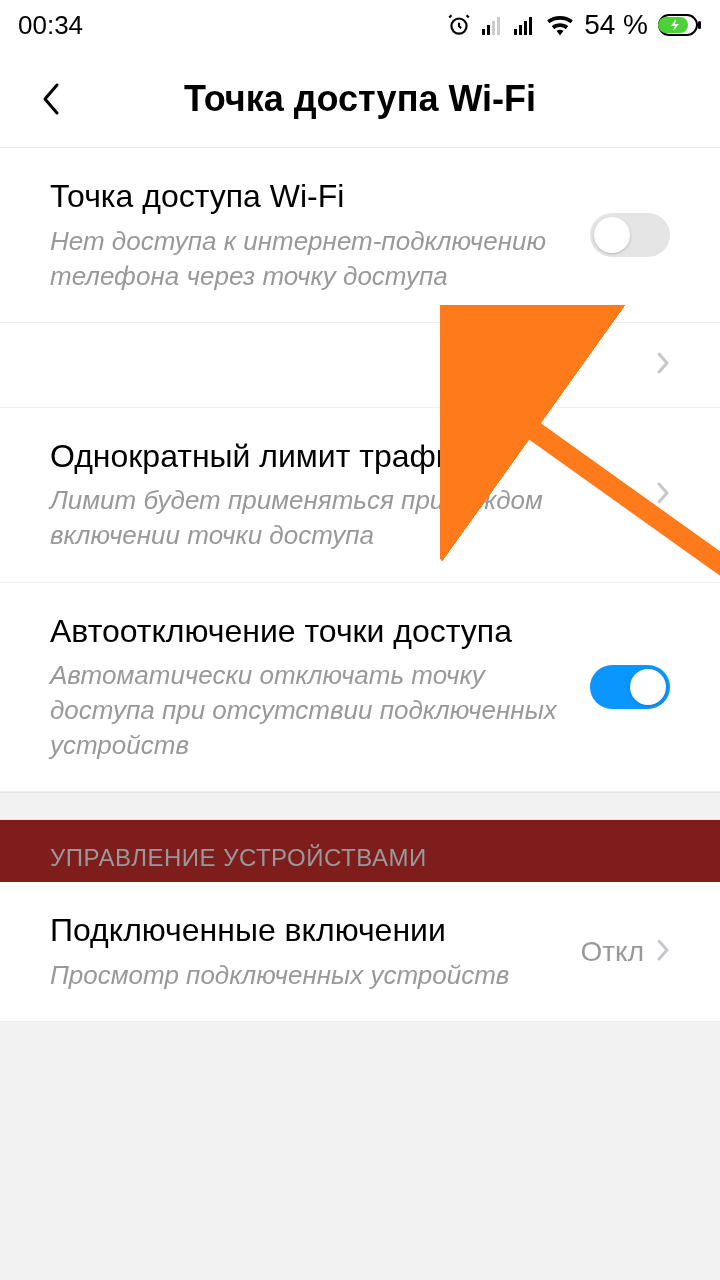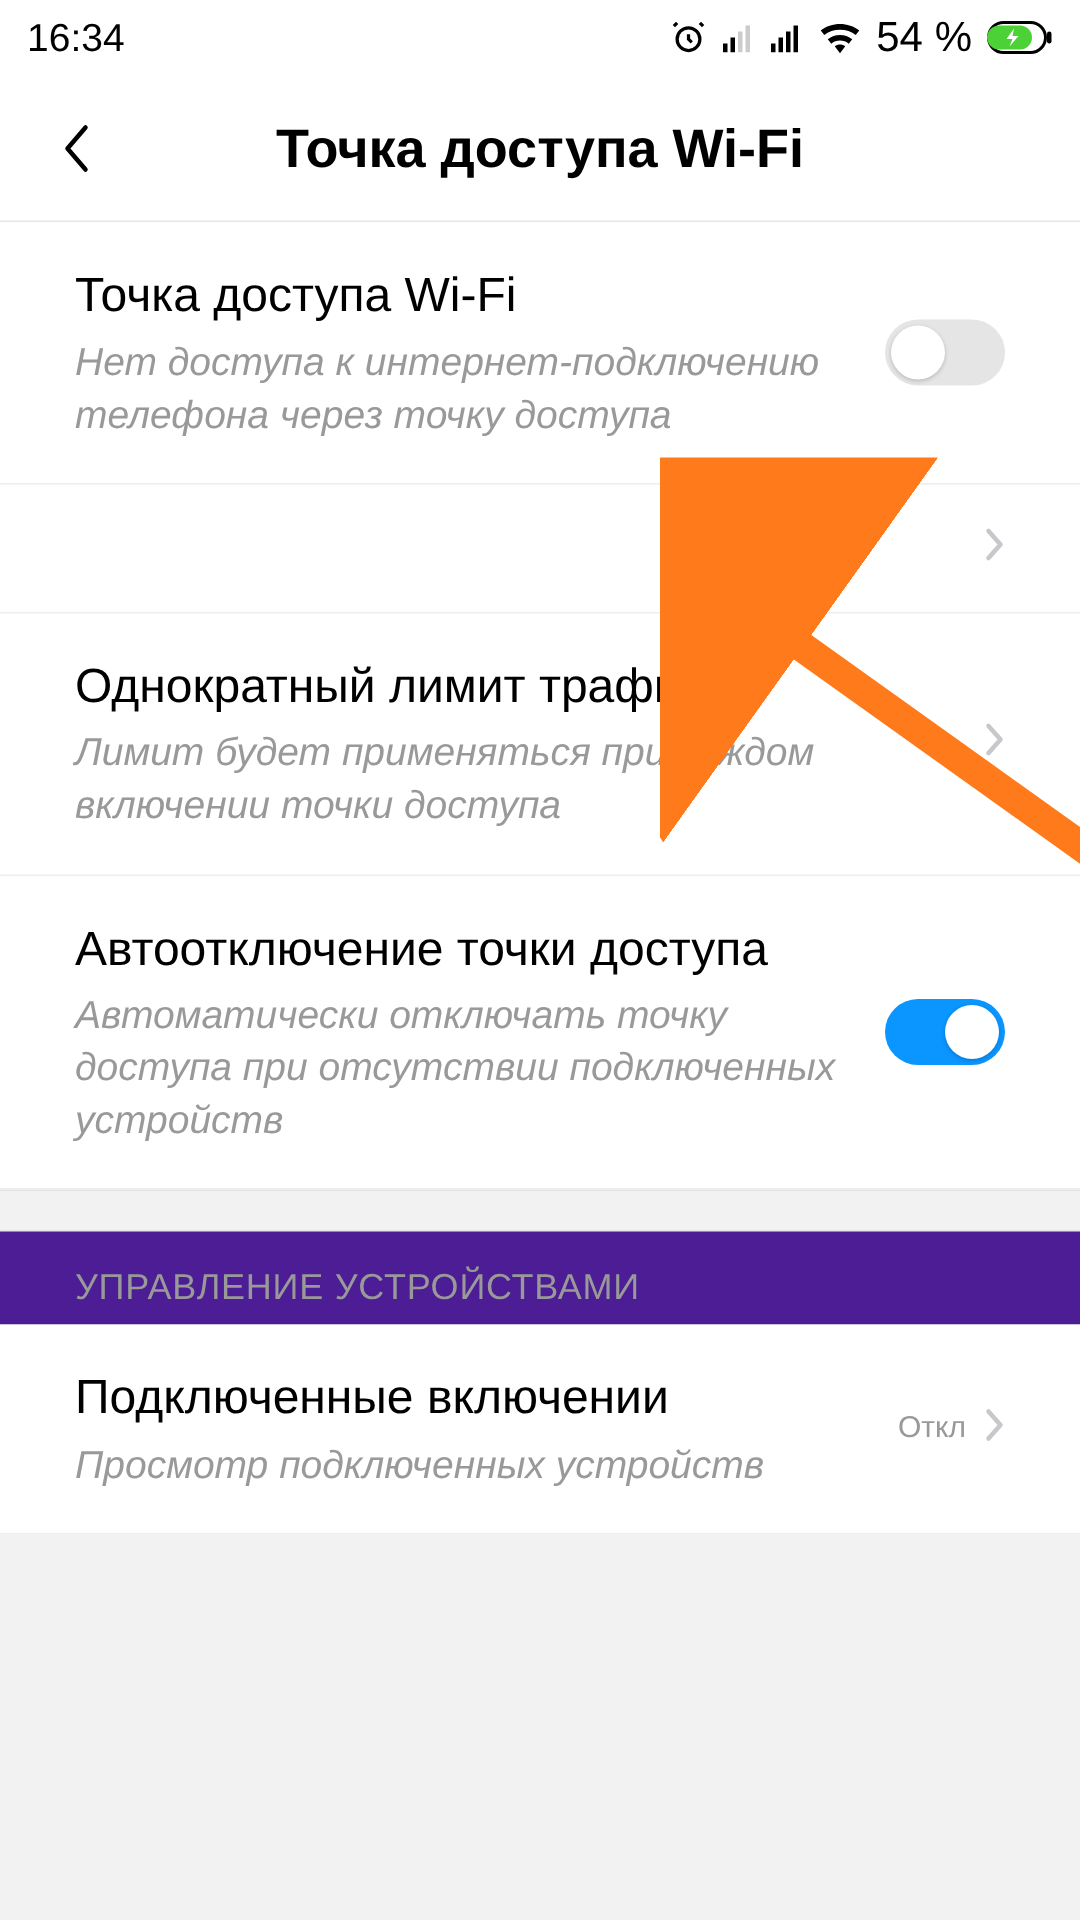--- a/index.html
+++ b/index.html
@@ -67,21 +67,21 @@
     color: #000;
     margin-bottom: 6px;
   }
   .row-sub {
     font-size: 26px;
     color: #999;
     line-height: 1.35;
     font-style: italic;
   }
   .row-right { display: flex; align-items: center; gap: 12px; }
-  .value-text { font-size: 20px; color: #999; }
+  .value-text { font-size: 28px; color: #999; }
   .chevron { color: #c7c7cc; }
   
   .toggle {
     width: 80px; height: 44px;
     border-radius: 22px;
     position: relative;
   }
   .toggle.off { background: #e5e5e5; }
   .toggle.on { background: #0b95ff; }
   .knob {
@@ -90,21 +90,21 @@
     border-radius: 50%;
     background: #fff;
     top: 4px;
     box-shadow: 0 1px 3px rgba(0,0,0,.2);
   }
   .toggle.off .knob { left: 4px; }
   .toggle.on .knob { right: 4px; }
   
   .section-gap { height: 28px; background: #f2f2f2; border-bottom: 1px solid #e5e5e5; border-top: 1px solid #e5e5e5; }
   .section-header {
-    background: #4c1d95;
+    background: #7f1d1d;
     padding: 24px 50px 10px 50px;
     font-size: 24px;
     color: #999;
     letter-spacing: 0.5px;
   }
   
   .arrow-overlay {
     position: absolute;
     top: 305px;
     left: 440px;
@@ -115,21 +115,21 @@
     background: #f2f2f2;
   }
   .page-col { display: flex; flex-direction: column; height: 100%; }
 </style>
 </head>
 <body>
 
 <div class="page-col">
 
   <div class="status-bar">
-    <span>16:34</span>
+    <span>00:34</span>
     <div class="status-right">
       <span class="status-icon">
         <svg width="26" height="26" viewBox="0 0 24 24" fill="none" stroke="#000" stroke-width="2">
           <circle cx="12" cy="13" r="7"></circle>
             <path d="M12 10v3l2 2"></path>
             <path d="M5 3l-2 2M19 3l2 2"></path>
         </svg>
       </span>
       <span class="status-icon">
         <svg width="22" height="20" viewBox="0 0 22 20">

